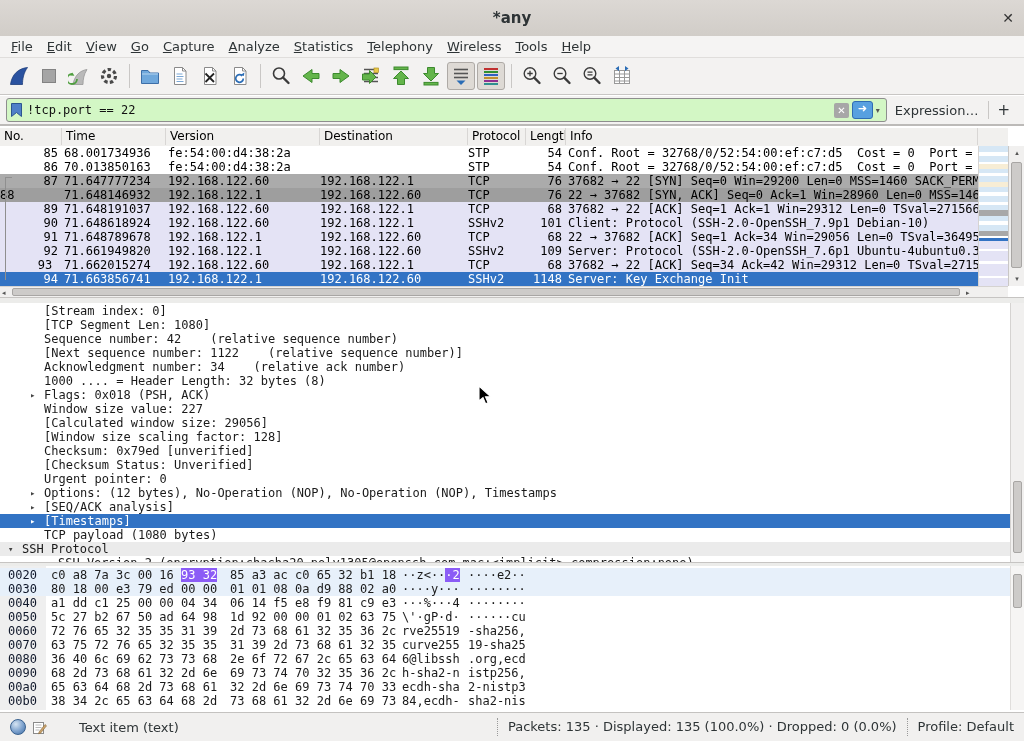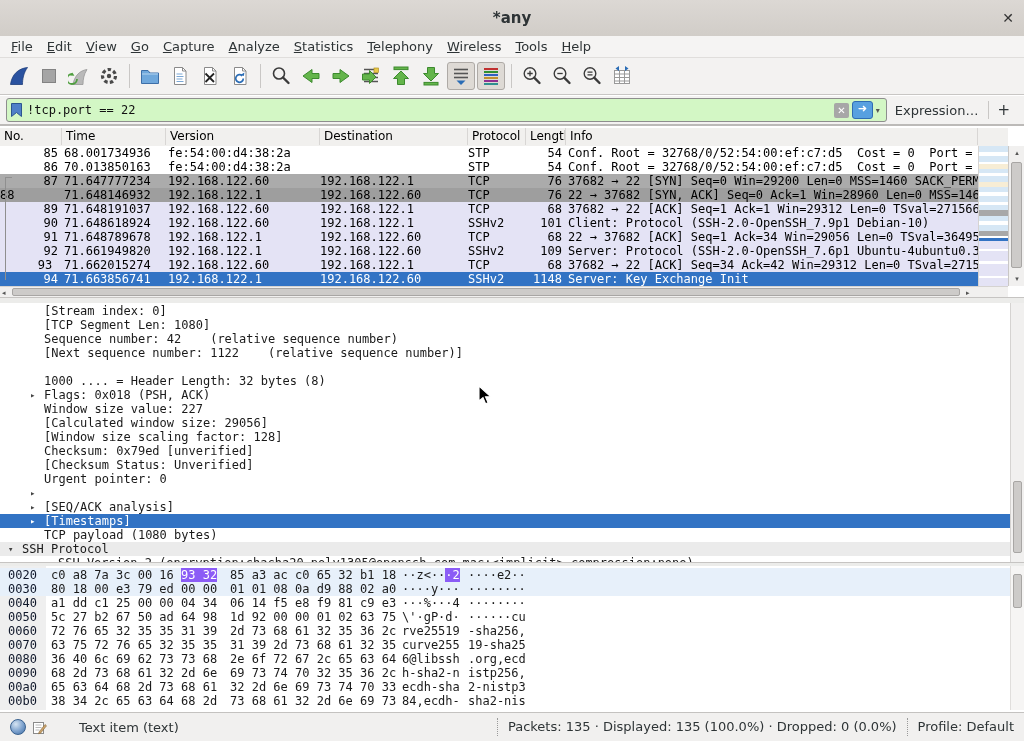--- a/index.html
+++ b/index.html
@@ -419,29 +419,30 @@
     </div>
   </div>
 
   <div class="splitter" style="top:297px;height:6px;border-top:1px solid #c6c4c2;box-sizing:border-box;"></div>
 
   <div class="details" id="details">
       <div class="det-line" style="top: 1px;"><span class="det-text" style="left: 44px;">[Stream index: 0]</span></div>
       <div class="det-line" style="top: 15px;"><span class="det-text" style="left: 44px;">[TCP Segment Len: 1080]</span></div>
       <div class="det-line" style="top: 29px;"><span class="det-text" style="left: 44px;">Sequence number: 42    (relative sequence number)</span></div>
       <div class="det-line" style="top: 43px;"><span class="det-text" style="left: 44px;">[Next sequence number: 1122    (relative sequence number)]</span></div>
+      <div class="det-line" style="top: 57px;"><span class="det-text" style="left: 44px;">Acknowledgment number: 34    (relative ack number)</span></div>
       <div class="det-line" style="top: 71px;"><span class="det-text" style="left: 44px;">1000 .... = Header Length: 32 bytes (8)</span></div>
       <div class="det-line" style="top: 85px;"><span class="det-exp" style="left: 30px;">▸</span><span class="det-text" style="left: 44px;">Flags: 0x018 (PSH, ACK)</span></div>
       <div class="det-line" style="top: 99px;"><span class="det-text" style="left: 44px;">Window size value: 227</span></div>
       <div class="det-line" style="top: 113px;"><span class="det-text" style="left: 44px;">[Calculated window size: 29056]</span></div>
       <div class="det-line" style="top: 127px;"><span class="det-text" style="left: 44px;">[Window size scaling factor: 128]</span></div>
       <div class="det-line" style="top: 141px;"><span class="det-text" style="left: 44px;">Checksum: 0x79ed [unverified]</span></div>
       <div class="det-line" style="top: 155px;"><span class="det-text" style="left: 44px;">[Checksum Status: Unverified]</span></div>
       <div class="det-line" style="top: 169px;"><span class="det-text" style="left: 44px;">Urgent pointer: 0</span></div>
-      <div class="det-line" style="top: 183px;"><span class="det-exp" style="left: 30px;">▸</span></div>
+      <div class="det-line" style="top: 183px;"><span class="det-exp" style="left: 30px;">▸</span><span class="det-text" style="left: 44px;">Options: (12 bytes), No-Operation (NOP), No-Operation (NOP), Timestamps</span></div>
       <div class="det-line" style="top: 197px;"><span class="det-exp" style="left: 30px;">▸</span><span class="det-text" style="left: 44px;">[SEQ/ACK analysis]</span></div>
       <div class="det-line sel" style="top: 211px;"><span class="det-exp" style="left: 30px;">▸</span><span class="det-text" style="left: 44px;">[Timestamps]</span></div>
       <div class="det-line" style="top: 225px;"><span class="det-text" style="left: 44px;">TCP payload (1080 bytes)</span></div>
       <div class="det-line graybg" style="top: 239px;"><span class="det-exp" style="left: 8px;">▾</span><span class="det-text" style="left: 22px;">SSH Protocol</span></div>
       <div class="det-line" style="top: 253px;"><span class="det-exp" style="left: 44px;">▸</span><span class="det-text" style="left: 58px;">SSH Version 2 (encryption:chacha20-poly1305@openssh.com mac:&lt;implicit&gt; compression:none)</span></div>
     </div>
   <div class="det-vscroll">
     <div class="sb-thumb" style="left:2px;width:9px;top:178px;height:72px;"></div>
   </div>
 

